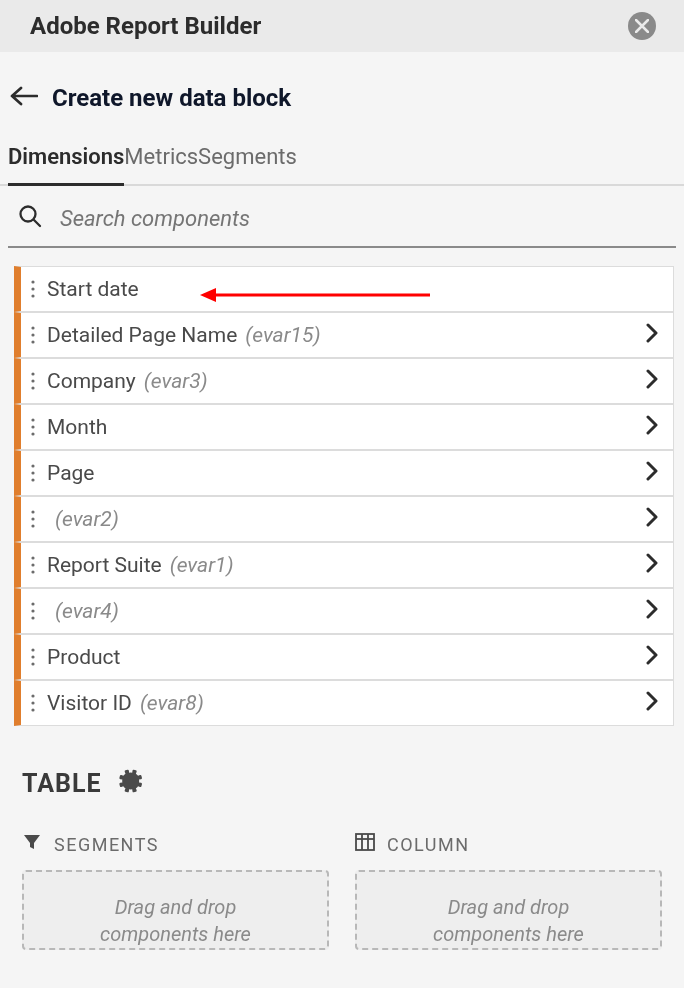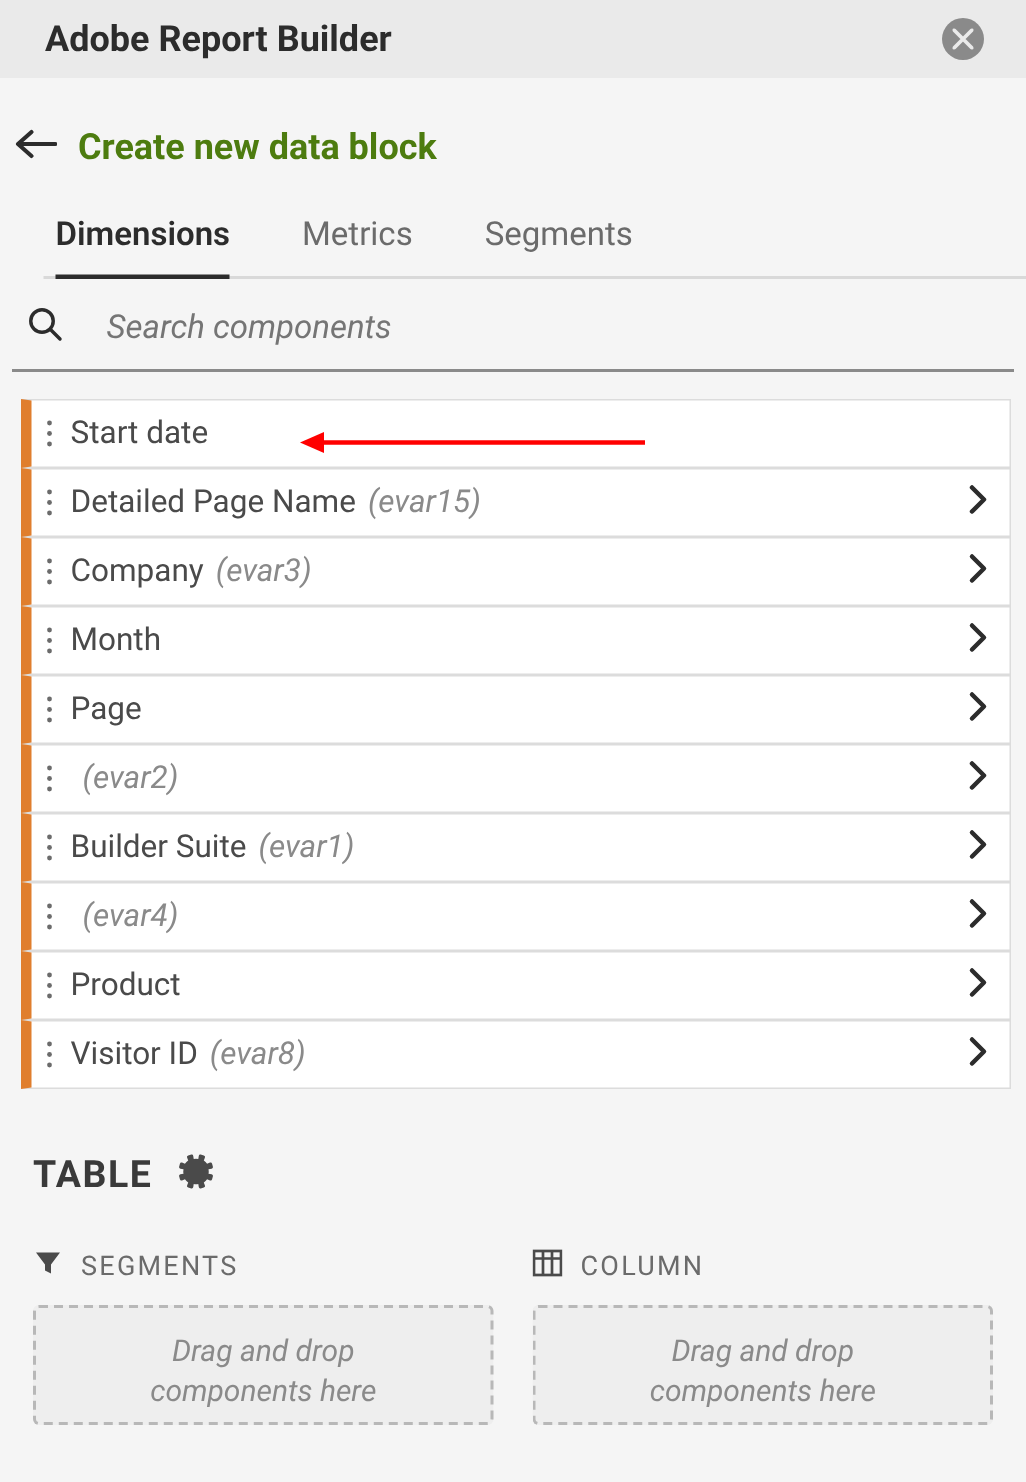--- a/index.html
+++ b/index.html
@@ -50,28 +50,26 @@
     .back-arrow {
       cursor: pointer;
     }
     .back-arrow svg {
       width: 28px;
       height: 20px;
     }
     .subheader-title {
       font-size: 24px;
       font-weight: 700;
-      color: #4d7c0f;
+      color: #0f172a;
     }
     .tabs {
       display: flex;
-      gap: 48px;
       padding: 0 8px;
       border-bottom: 2px solid #d9d9d9;
-      margin-left: 29px;
     }
     .tab {
       font-size: 22px;
       color: #6b6b6b;
       padding-bottom: 14px;
       cursor: pointer;
     }
     .tab.active {
       color: #2c2c2c;
       font-weight: 600;
@@ -91,21 +89,20 @@
       height: 24px;
     }
     .search-input {
       border: none;
       background: transparent;
       font-size: 22px;
       font-style: italic;
       color: #6b6b6b;
       outline: none;
       width: 100%;
-      margin-left: 11px;
     }
     .list {
       padding: 18px 10px 0 14px;
       position: relative;
     }
     .dim-item {
       display: flex;
       align-items: center;
       background: #fff;
       border: 1px solid #dcdcdc;
@@ -191,21 +188,21 @@
       width: 20px;
       height: 20px;
     }
     .drop-box {
       border: 2px dashed #b8b8b8;
       border-radius: 4px;
       background: #eeeeee;
       height: 80px;
       display: flex;
       align-items: center;
-      justify-content: center;
+      justify-content: flex-end;
       flex-direction: column;
       overflow: hidden;
       padding-top: 8px;
     }
     .drop-text {
       font-size: 20px;
       font-style: italic;
       color: #8a8a8a;
       text-align: center;
       line-height: 1.35;
@@ -338,21 +335,21 @@
           </svg></div>
       </div>
       <div class="dim-item">
         <div class="drag-dots">
           <svg viewBox="0 0 8 20">
             <circle cx="4" cy="3" r="1.6" fill="#6b6b6b"></circle>
             <circle cx="4" cy="10" r="1.6" fill="#6b6b6b"></circle>
             <circle cx="4" cy="17" r="1.6" fill="#6b6b6b"></circle>
           </svg>
         </div>
-        <span class="dim-label">Builder Suite</span>
+        <span class="dim-label">Report Suite</span>
         <span class="dim-code">(evar1)</span>
         <div class="dim-spacer"></div>
         <div class="chevron"><svg viewBox="0 0 14 20">
             <path d="M3 2 L11 10 L3 18" stroke="#2c2c2c" stroke-width="3" fill="none" stroke-linecap="round" stroke-linejoin="round"></path>
           </svg></div>
       </div>
       <div class="dim-item">
         <div class="drag-dots">
           <svg viewBox="0 0 8 20">
             <circle cx="4" cy="3" r="1.6" fill="#6b6b6b"></circle>

